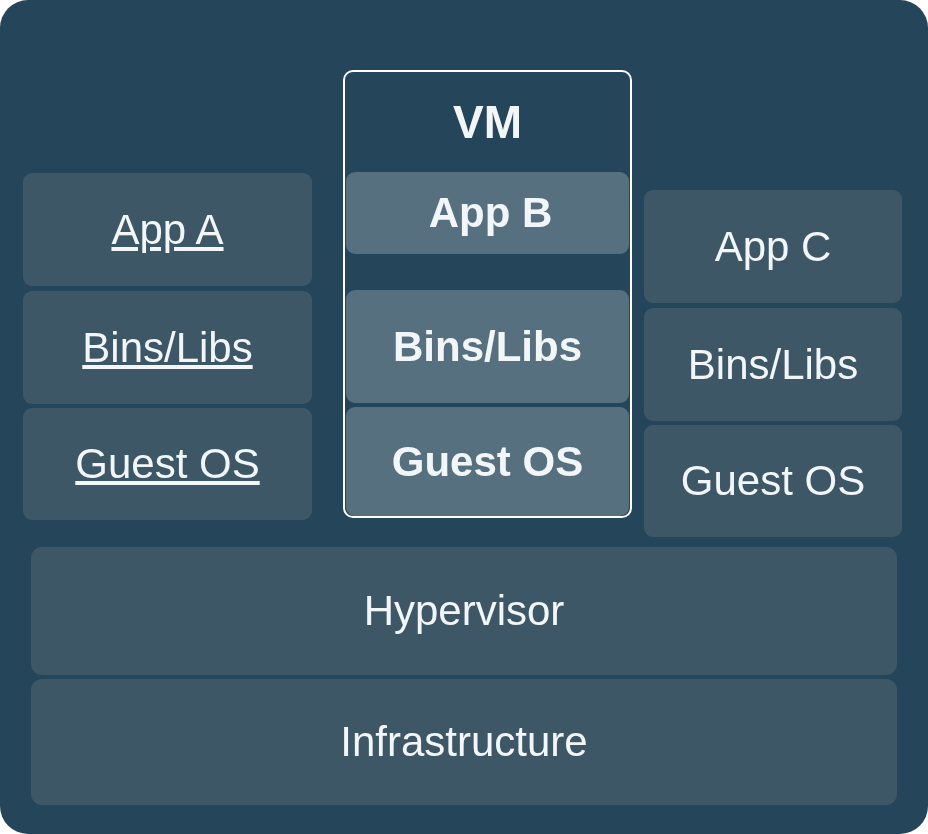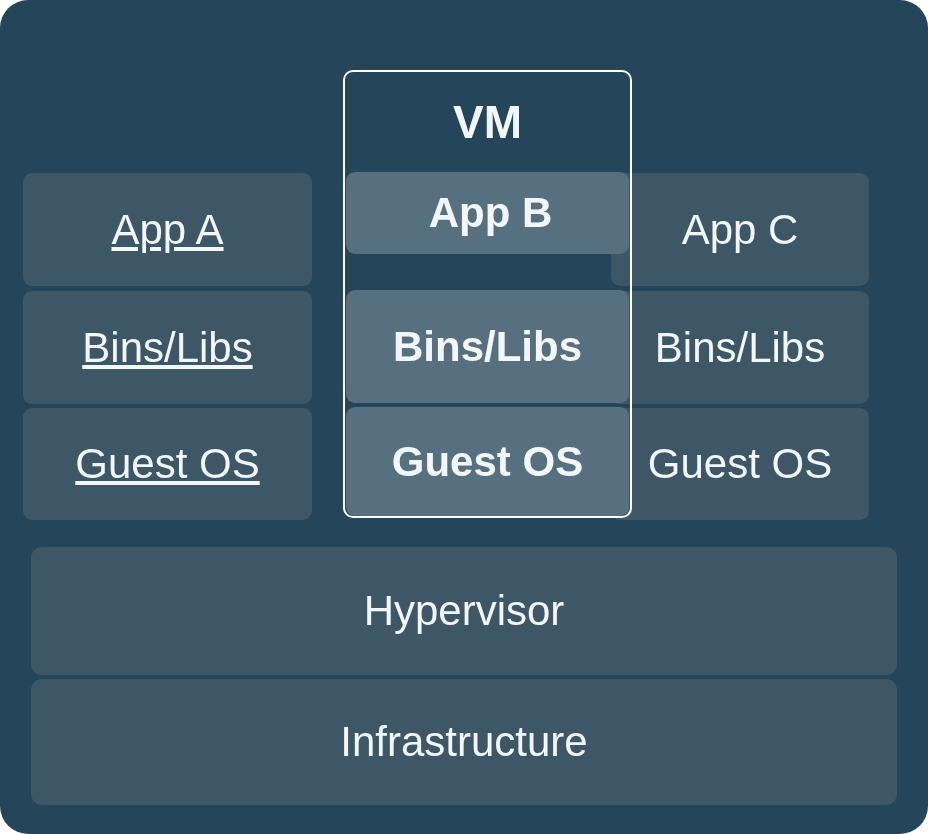--- a/index.html
+++ b/index.html
@@ -23,21 +23,21 @@
     border-radius: 9px;
     display: flex;
     align-items: center;
     justify-content: center;
     font-size: 42px;
     font-weight: 400;
     color: var(--text, #f2f6f8);
   }
   
   .col-left  { left: 23px;  width: 289px; text-decoration: underline; }
-  .col-right { left: 611px; width: 258px; }
+  .col-right { left: 644px; width: 258px; margin-top: 17px; }
   .row-1 { top: 173px; height: 113px; }
   .row-2 { top: 291px; height: 113px; }
   .row-3 { top: 408px; height: 112px; }
 
   
   .vm-frame {
     position: absolute;
     left: 319px;
     top: 70px;
     width: 285px;

